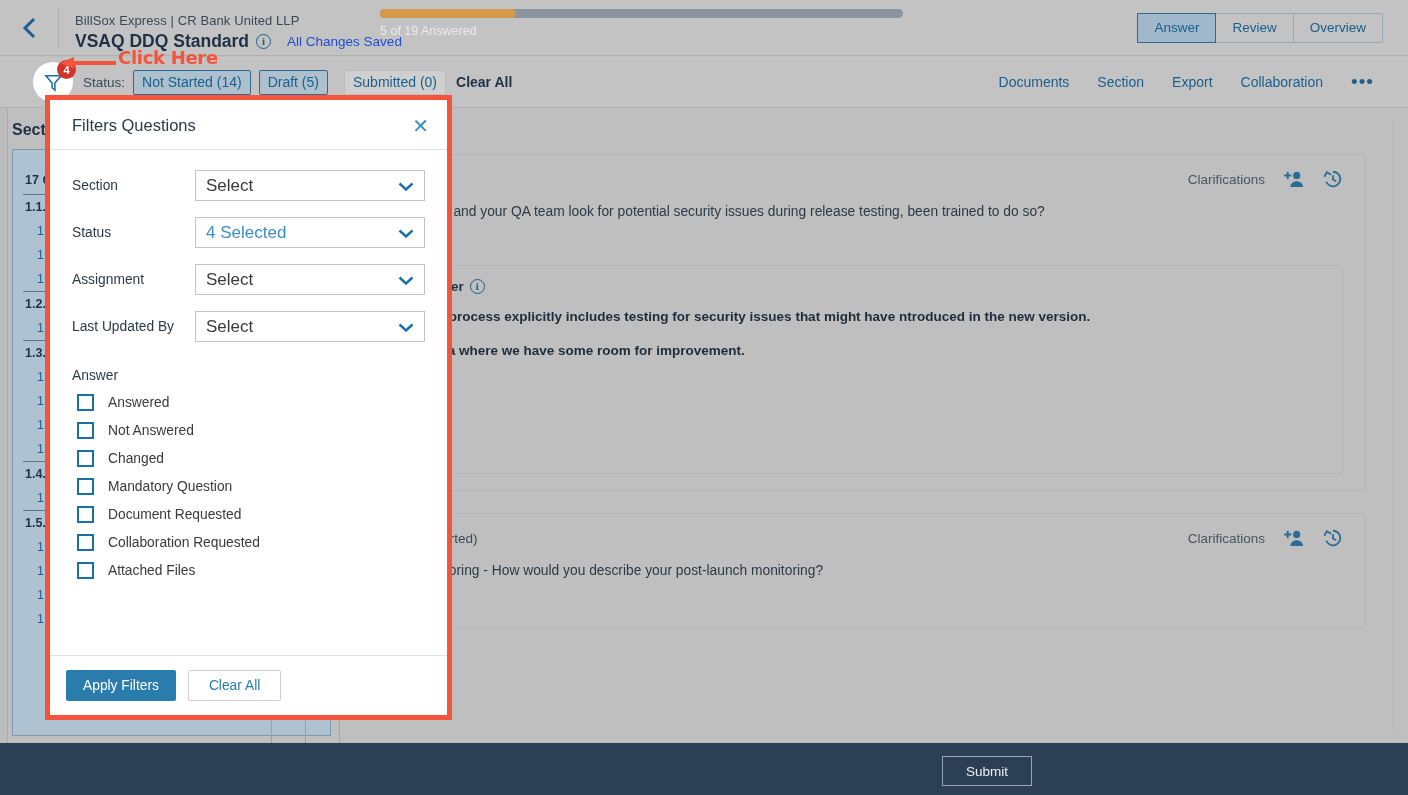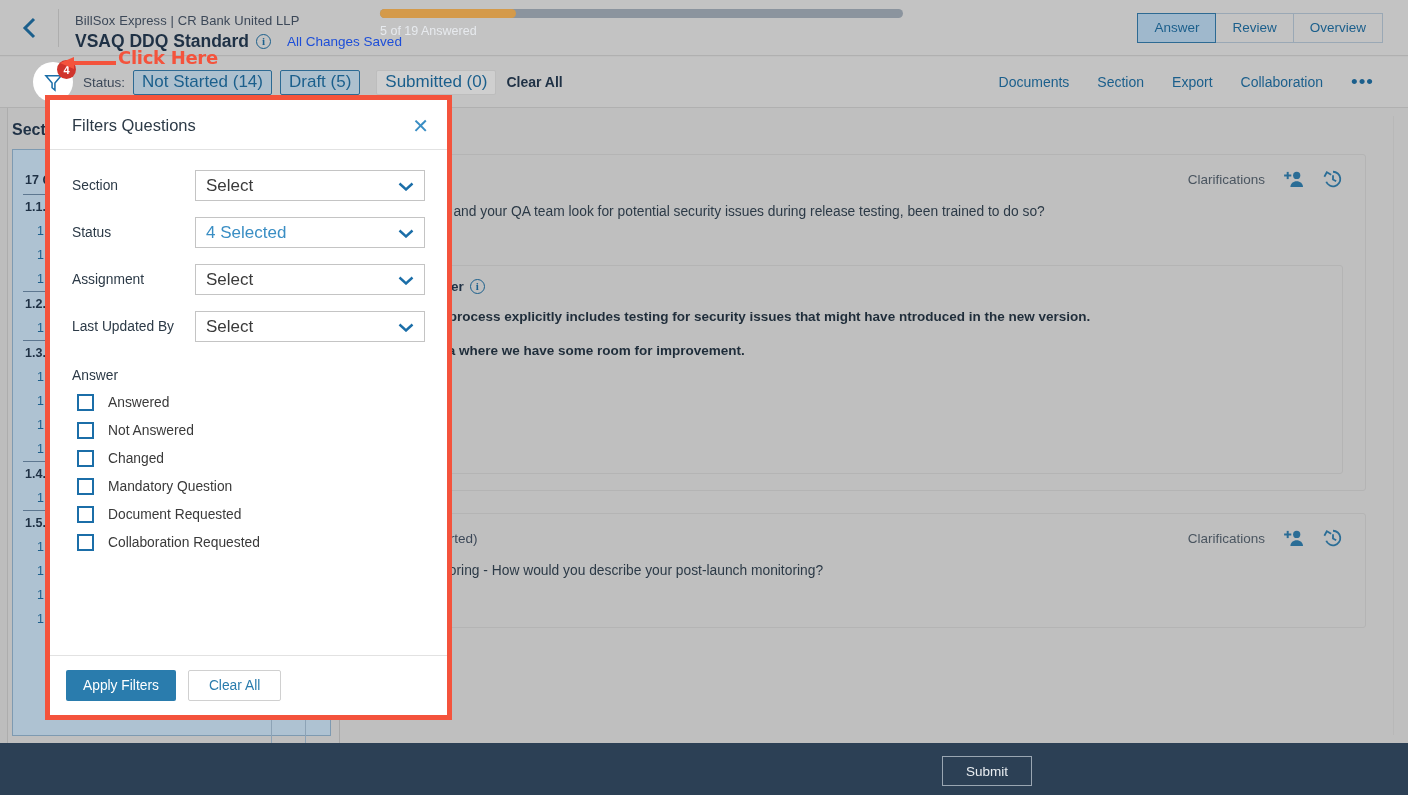--- a/index.html
+++ b/index.html
@@ -81,21 +81,21 @@
     position: absolute; right: -3px; top: -2px;
     width: 19px; height: 19px; border-radius: 50%;
     background: #d0342c; color: #fff; font-size: 11px; font-weight: bold;
     display: flex; align-items: center; justify-content: center;
     z-index: 3;
   }
   .status-label { font-size: 13.5px; color: #3c4858; margin-left: 10px; }
   .chip {
     height: 25px; padding: 0 8px; margin-left: 8px;
     display: flex; align-items: center;
-    font-size: 17px; color: #1b5f8c; cursor: pointer;
+    font-size: 14px; color: #1b5f8c; cursor: pointer;
     border: 1px solid #9aa8b5; border-radius: 2px; background: #c3c3c3;
   }
   .chip.sel { background: #adc0ce; border-color: #2d6a93; }
   .chip.plain { background: #cfcfcf; border-color: #bdbdbd; margin-left: 16px; }
   .clear-all-link {
     margin-left: 10px; font-size: 14px; font-weight: bold; color: #1f3145;
     cursor: pointer;
   }
   .tb-right { margin-left: auto; padding-right: 34px; display: flex; align-items: center; gap: 28px; }
   .tb-link { font-size: 14px; color: #1b5f8c; cursor: pointer; }
@@ -481,20 +481,24 @@
         </div>
 
         <div class="cbrow">
           <span class="cbox"></span>
           <span class="cblabel">Document Requested</span>
         </div>
         <div class="cbrow">
           <span class="cbox"></span>
           <span class="cblabel">Collaboration Requested</span>
         </div>
+        <div class="cbrow">
+          <span class="cbox"></span>
+          <span class="cblabel">Attached Files</span>
+        </div>
 
       </div>
       <div class="modal-foot">
         <div class="btn-primary">Apply Filters</div>
         <div class="btn-secondary">Clear All</div>
       </div>
     </div>
   </div>
 
 </div>

